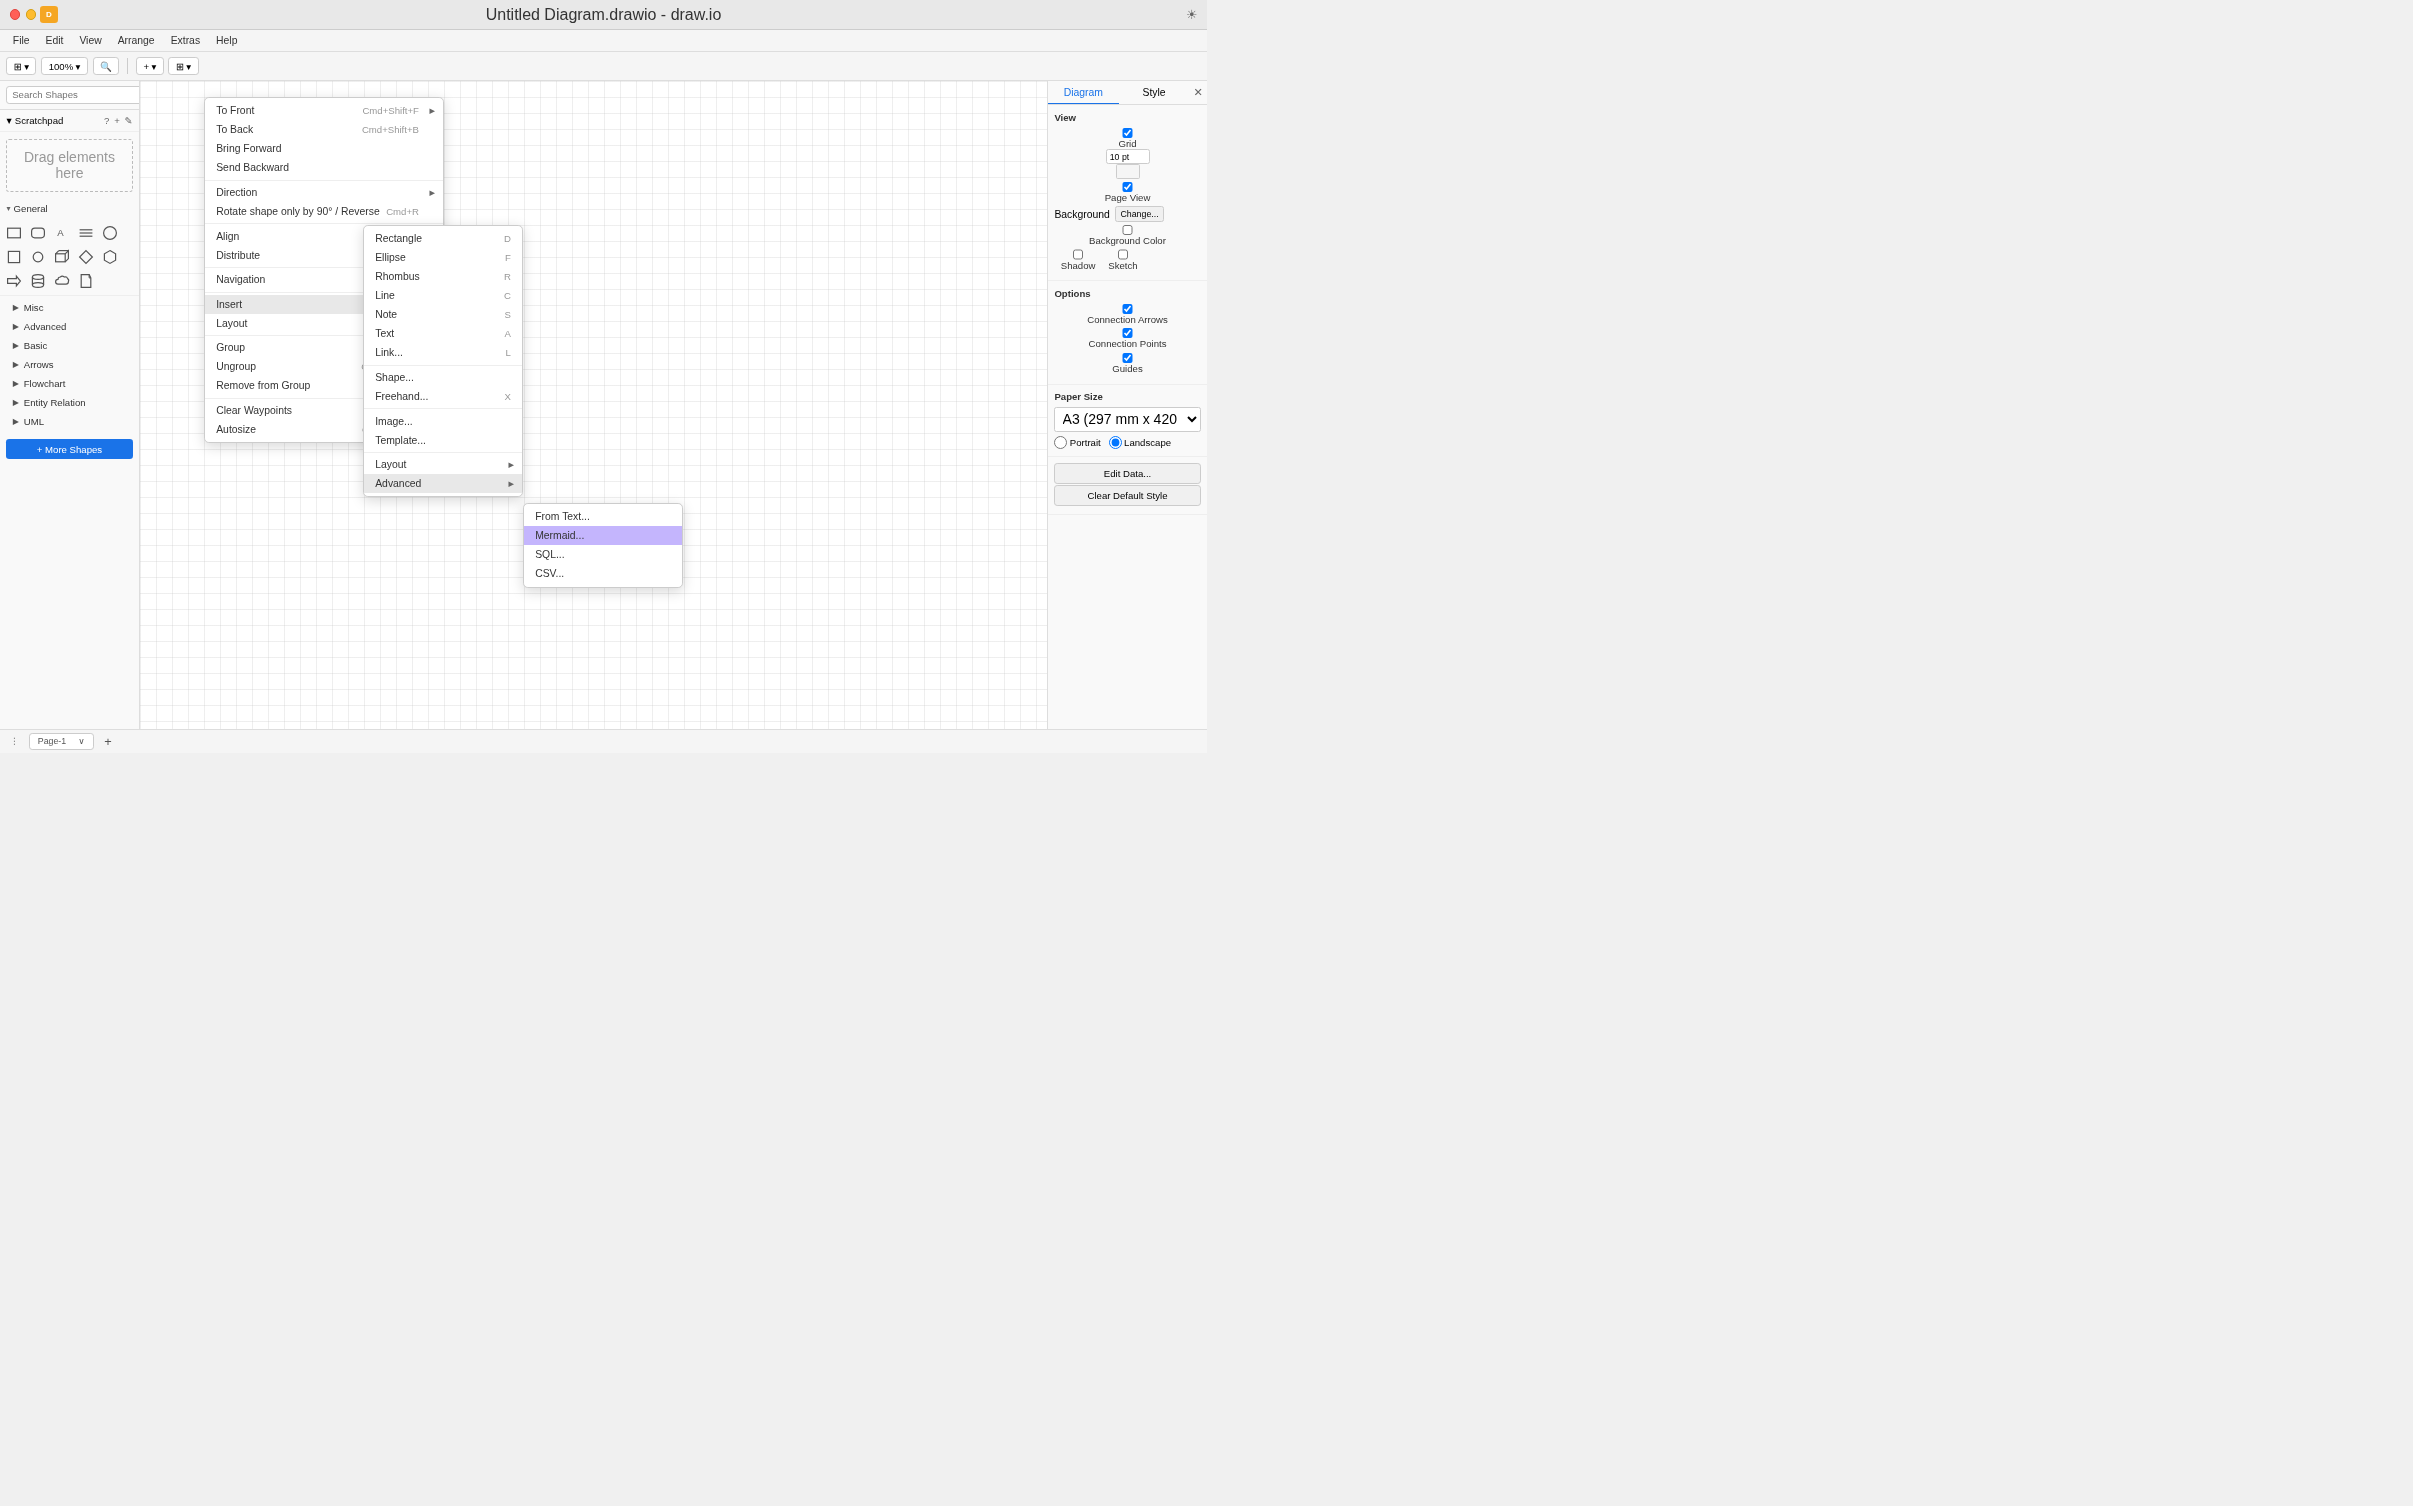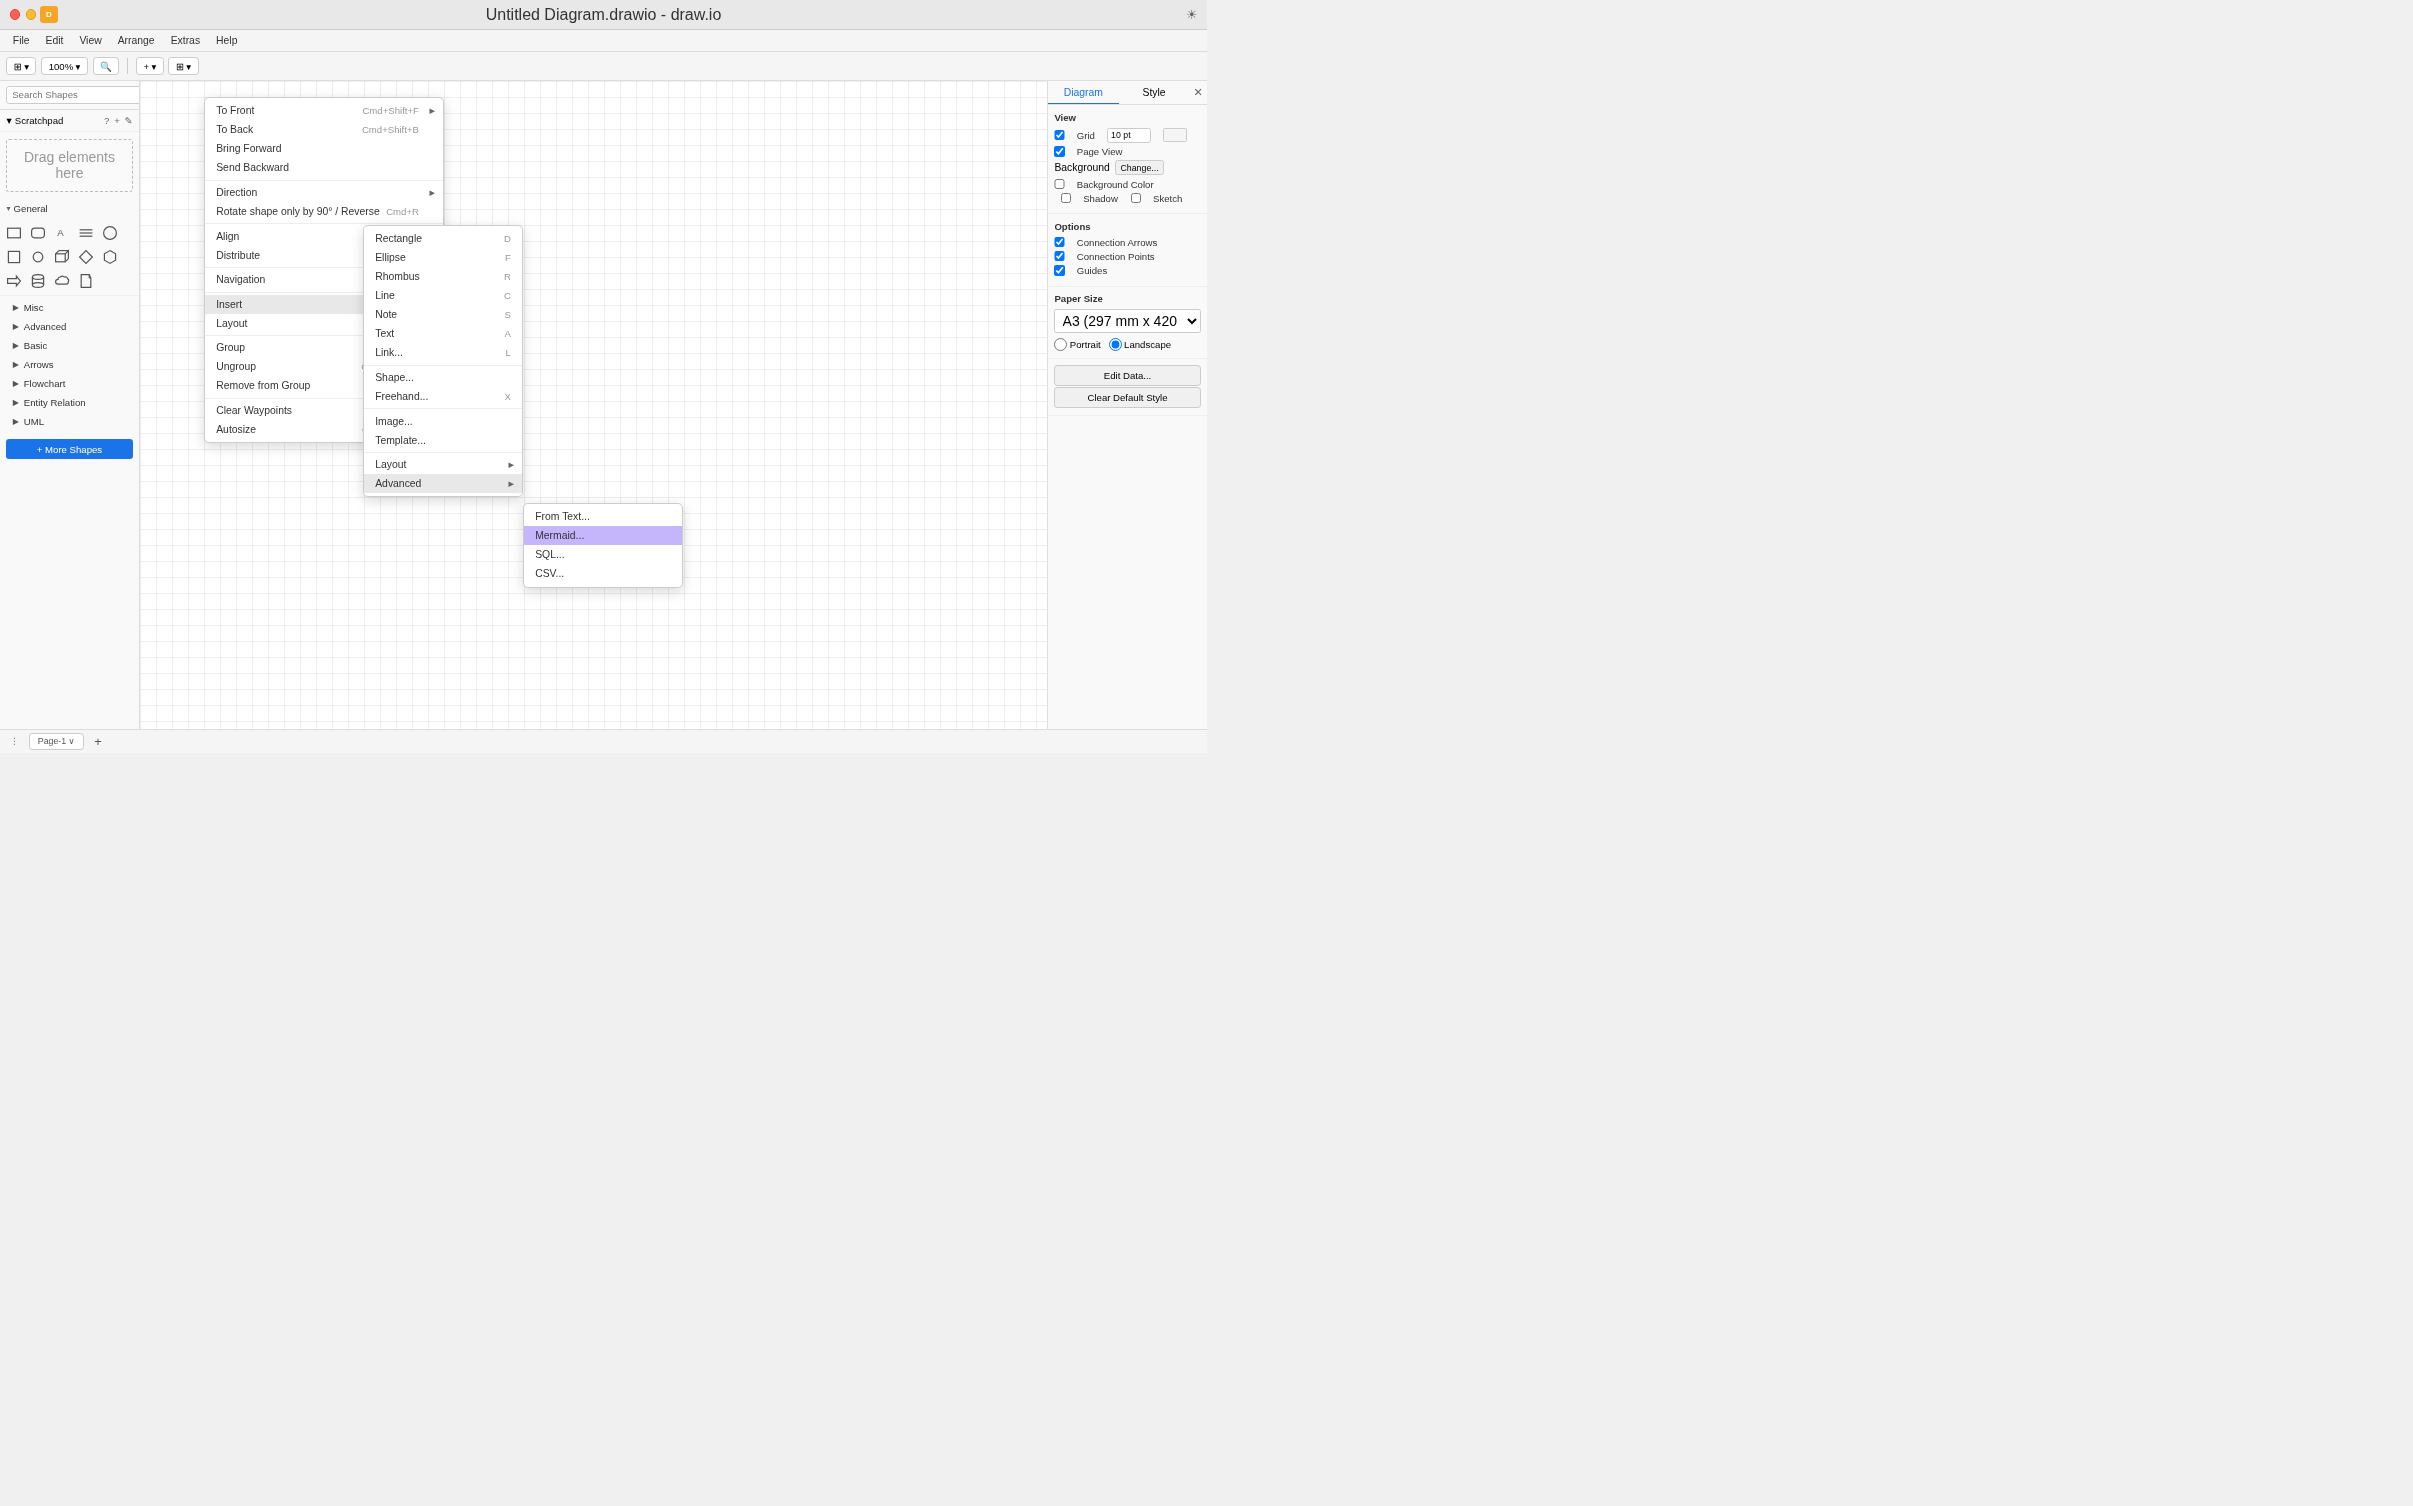--- a/index.html
+++ b/index.html
@@ -257,24 +257,25 @@
     }
     .right-row {
       display: flex;
       align-items: center;
       margin-bottom: 3.2px;
       gap: 4.8px;
     }
     .checkbox-row {
       display: flex;
       align-items: center;
-      gap: 12px;
+      gap: 0;
       margin-bottom: 3.2px;
       font-size: 9.6px;
       color: #333;
+      flex-direction: column;
     }
     .checkbox-row input[type=checkbox] { width: 10.4px; height: 10.4px; }
 
     .grid-input {
       width: 44px;
       border: 0.8px solid #ccc;
       border-radius: 2.4px;
       padding: 1.6px 3.2px;
       font-size: 8.8px;
     }
@@ -339,21 +340,21 @@
     }
     .page-tab {
       padding: 2.4px 8px;
       border: 0.8px solid #ccc;
       border-radius: 3.2px;
       background: white;
       cursor: pointer;
       font-size: 8.8px;
       display: flex;
       align-items: center;
-      gap: 2px;
+      gap: 12px;
     }
     .add-page-btn {
       width: 16px;
       height: 16px;
       display: flex;
       align-items: center;
       justify-content: center;
       cursor: pointer;
       color: #555;
       font-size: 12.8px;

